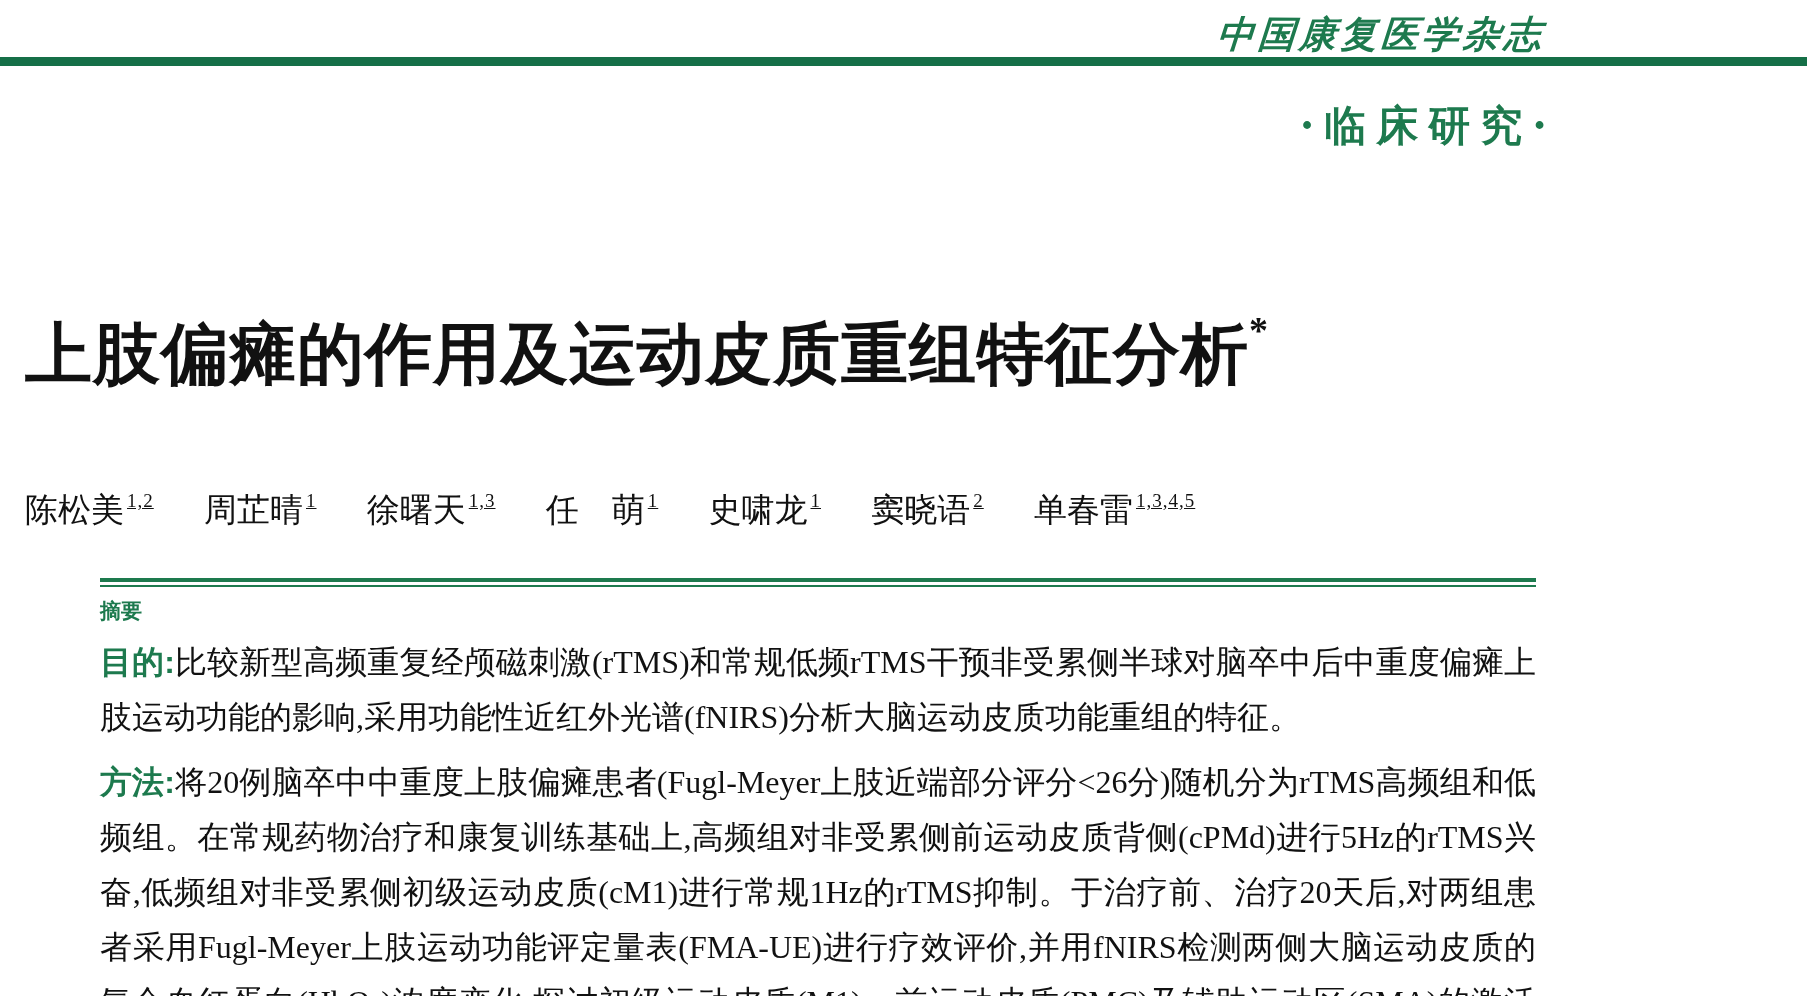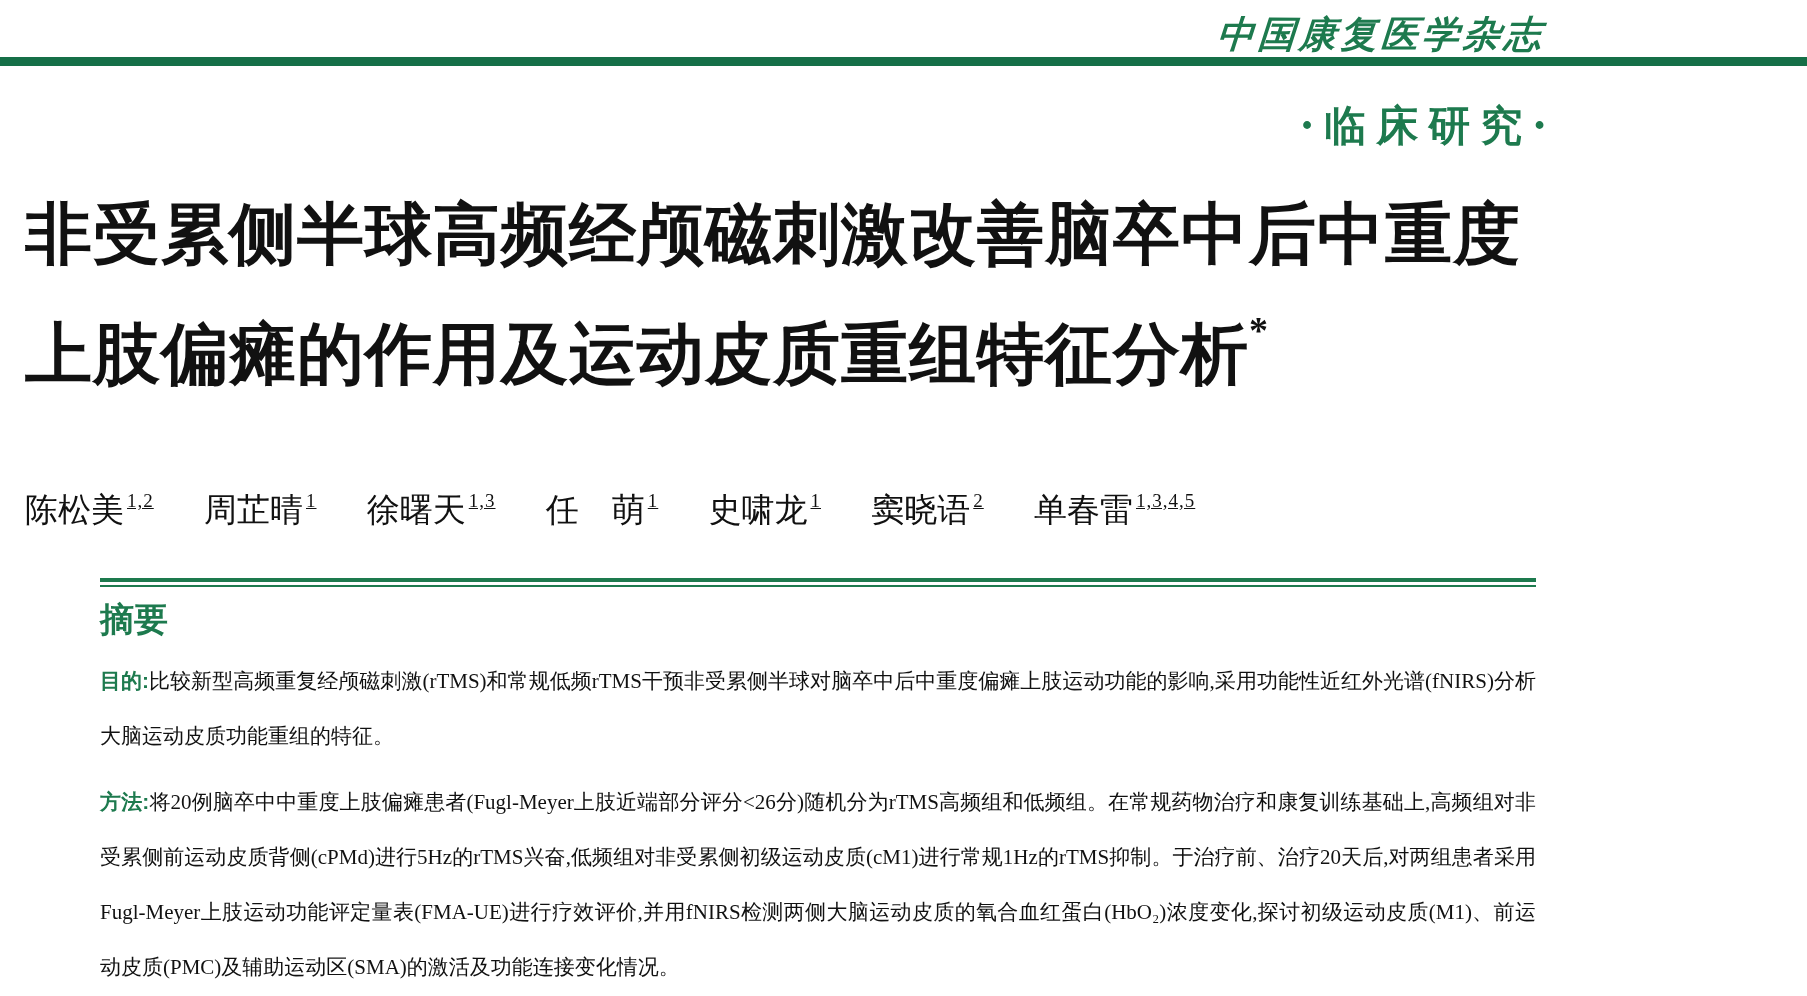--- a/index.html
+++ b/index.html
@@ -102,27 +102,27 @@
   .abstract-rule {
     height: 3px;
     border-top: 4px solid #1d7a4e;
     border-bottom: 2px solid #1d7a4e;
     background: #ffffff;
   }
   .abstract-heading {
     margin-top: 10px;
     font-family: "Liberation Sans", "DejaVu Sans", sans-serif;
     font-weight: 700;
-    font-size: 34px;
+    font-size: 21px;
     color: #1d7a4e;
   }
   .abstract p {
     margin: 10px 0 0 0;
     font-family: "Liberation Serif", "DejaVu Serif", serif;
-    font-size: 21px;
+    font-size: 32px;
     line-height: 55px;
     text-align: justify;
     color: #111111;
   }
   .para-label {
     font-family: "Liberation Sans", "DejaVu Sans", sans-serif;
     font-weight: 700;
     color: #1d7a4e;
   }
 </style>
@@ -133,21 +133,21 @@
 
   <div class="header-row">
     <span class="journal-logo">中国康复医学杂志</span>
   </div>
 
   <div class="header-band"></div>
 
   <div class="section-label">·临床研究·</div>
 
   <h1 class="article-title">
-    <span>非受累侧半球高频经颅磁刺激改善脑卒中后中重度</span><br>
+    <br>
     <span>上肢偏瘫的作用及运动皮质重组特征分析</span><span class="title-footnote">*</span>
   </h1>
 
   <div class="author-list">
     <span class="author"><span>陈松美</span><sup>1,2</sup></span>
     <span class="author"><span>周芷晴</span><sup>1</sup></span>
     <span class="author"><span>徐曙天</span><sup>1,3</sup></span>
     <span class="author"><span>任　萌</span><sup>1</sup></span>
     <span class="author"><span>史啸龙</span><sup>1</sup></span>
     <span class="author"><span>窦晓语</span><sup>2</sup></span>

